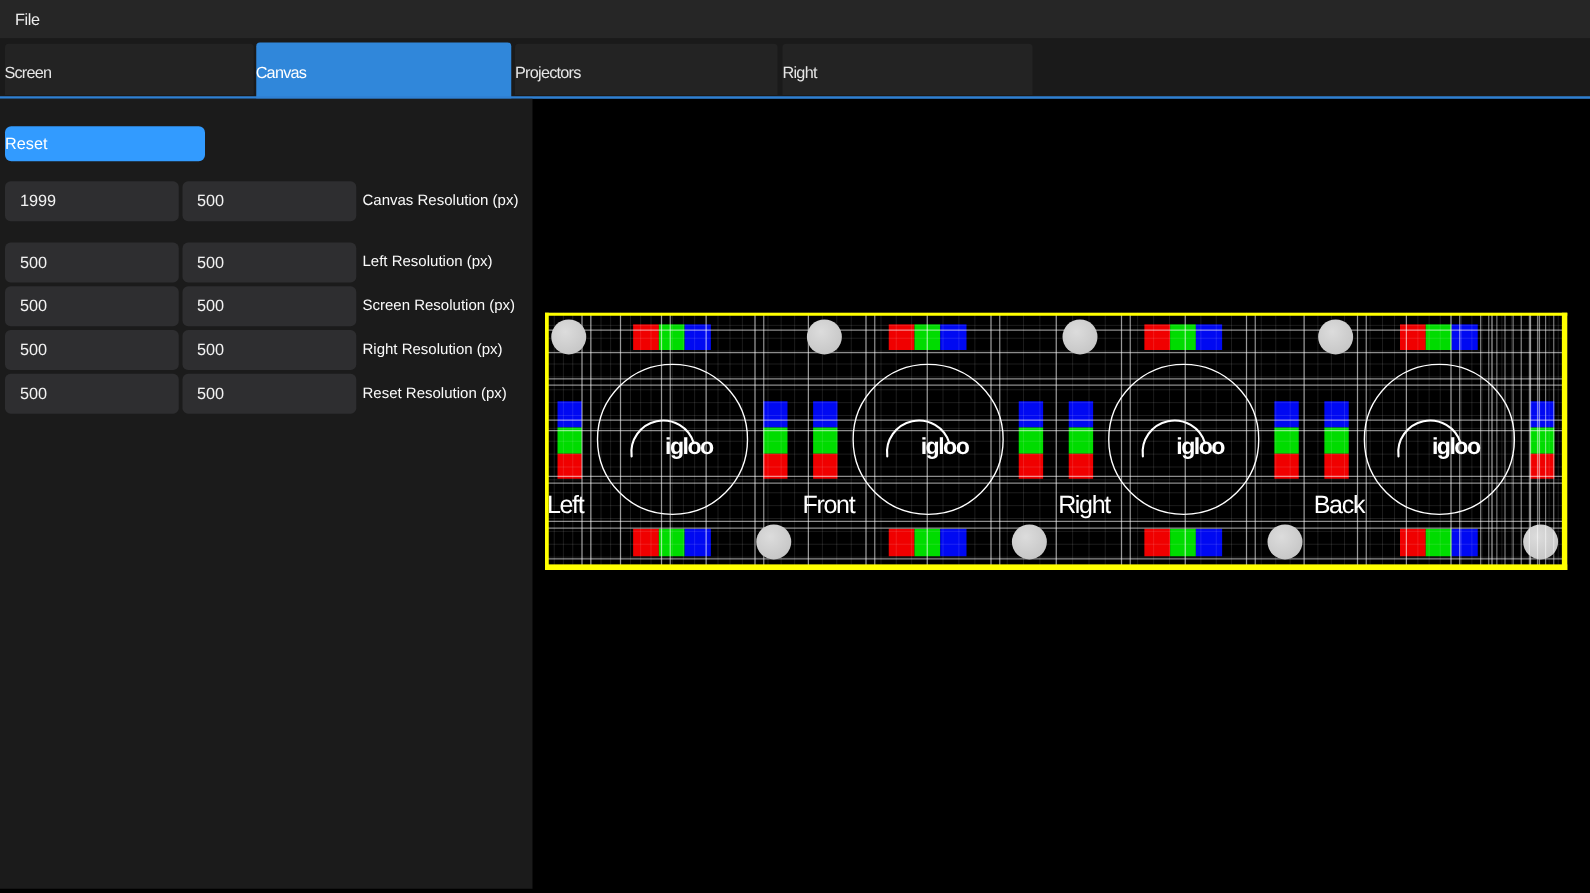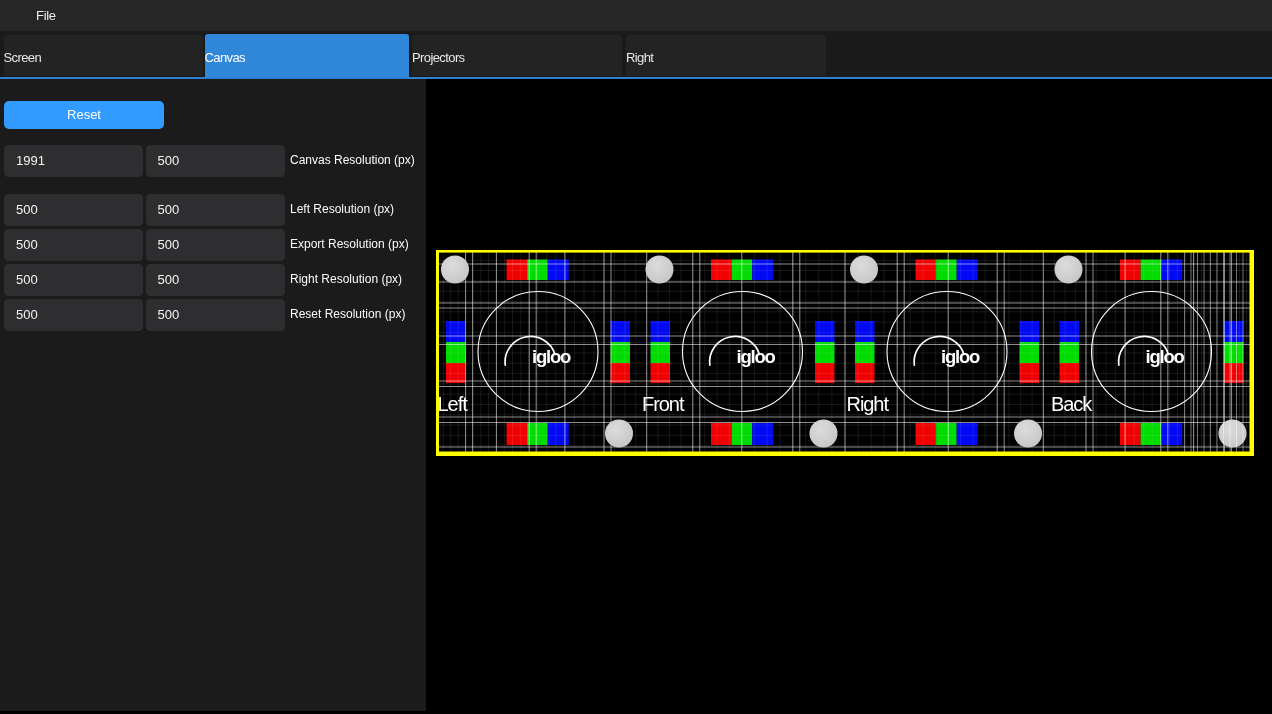--- a/index.html
+++ b/index.html
@@ -1,53 +1,53 @@
 <!DOCTYPE html>
 <html><head><meta charset="utf-8"><style>
 *{margin:0;padding:0;box-sizing:border-box}
 html,body{width:1272px;height:714px;background:#000;font-family:"Liberation Sans",sans-serif;overflow:hidden}
 #root{position:relative;width:1272px;height:714px}
 #topbar{position:absolute;left:0;top:0;width:1272px;height:31px;background:#262626;color:#ededed;font-size:13px;letter-spacing:-0.3px;line-height:31px}
-#topbar span{margin-left:36px}
+#topbar span{margin-left:12px}
 #tabzone{position:absolute;left:0;top:31px;width:1272px;height:48px;background:#1a1a1a}
 .tab{position:absolute;top:4px;height:41px;background:#232323;color:#e6e6e6;font-size:13px;letter-spacing:-0.6px;line-height:45px;border-radius:3px 3px 0 0}
 .tab.sel{background:#3087da;color:#fff;top:3px;height:45px;line-height:47px}
 #underline{position:absolute;left:0;top:76.5px;width:1272px;height:2.5px;background:#2f80d2}
 #panel{position:absolute;left:0;top:79px;width:425.5px;height:632px;background:#1b1b1b}
-#reset{position:absolute;left:4px;top:22px;width:160px;height:27.5px;background:#329bff;border-radius:5px;color:#fff;font-size:13px;text-align:center;line-height:27.5px}
+#reset{position:absolute;left:4px;top:22px;width:160px;height:27.5px;background:#329bff;border-radius:5px;color:#fff;font-size:13px;line-height:27.5px}
 .row{position:absolute;left:0;width:425px;height:31.5px}
 .field{position:absolute;top:0;width:139px;height:31.5px;background:#2e2e30;border-radius:4.5px;color:#f2f2f2;font-size:13px;line-height:31.5px;padding-left:12px}
 .lab{position:absolute;left:290px;top:0;height:31.5px;line-height:31.5px;color:#fafafa;font-size:12px;white-space:nowrap}
 </style></head>
 <body>
 <div id="root">
 <div id="topbar"><span>File</span></div>
 <div id="tabzone">
 <div class="tab" style="left:3.5px;width:199px">Screen</div>
 <div class="tab sel" style="left:204.5px;width:204px">Canvas</div>
 <div class="tab" style="left:412px;width:210px">Projectors</div>
 <div class="tab" style="left:626px;width:200px">Right</div>
 </div>
 <div id="underline"></div>
 <div id="panel">
 <div id="reset">Reset</div>
 <div class="row" style="top:66px">
-        <div class="field" style="left:4px">1991</div>
+        <div class="field" style="left:4px">1999</div>
         <div class="field" style="left:145.5px">500</div>
         <div class="lab">Canvas Resolution (px)</div>
       </div>
 <div class="row" style="top:115px">
         <div class="field" style="left:4px">500</div>
         <div class="field" style="left:145.5px">500</div>
         <div class="lab">Left Resolution (px)</div>
       </div>
 <div class="row" style="top:150px">
         <div class="field" style="left:4px">500</div>
         <div class="field" style="left:145.5px">500</div>
-        <div class="lab">Export Resolution (px)</div>
+        <div class="lab">Screen Resolution (px)</div>
       </div>
 <div class="row" style="top:185px">
         <div class="field" style="left:4px">500</div>
         <div class="field" style="left:145.5px">500</div>
         <div class="lab">Right Resolution (px)</div>
       </div>
 <div class="row" style="top:220px">
         <div class="field" style="left:4px">500</div>
         <div class="field" style="left:145.5px">500</div>
         <div class="lab">Reset Resolution (px)</div>

